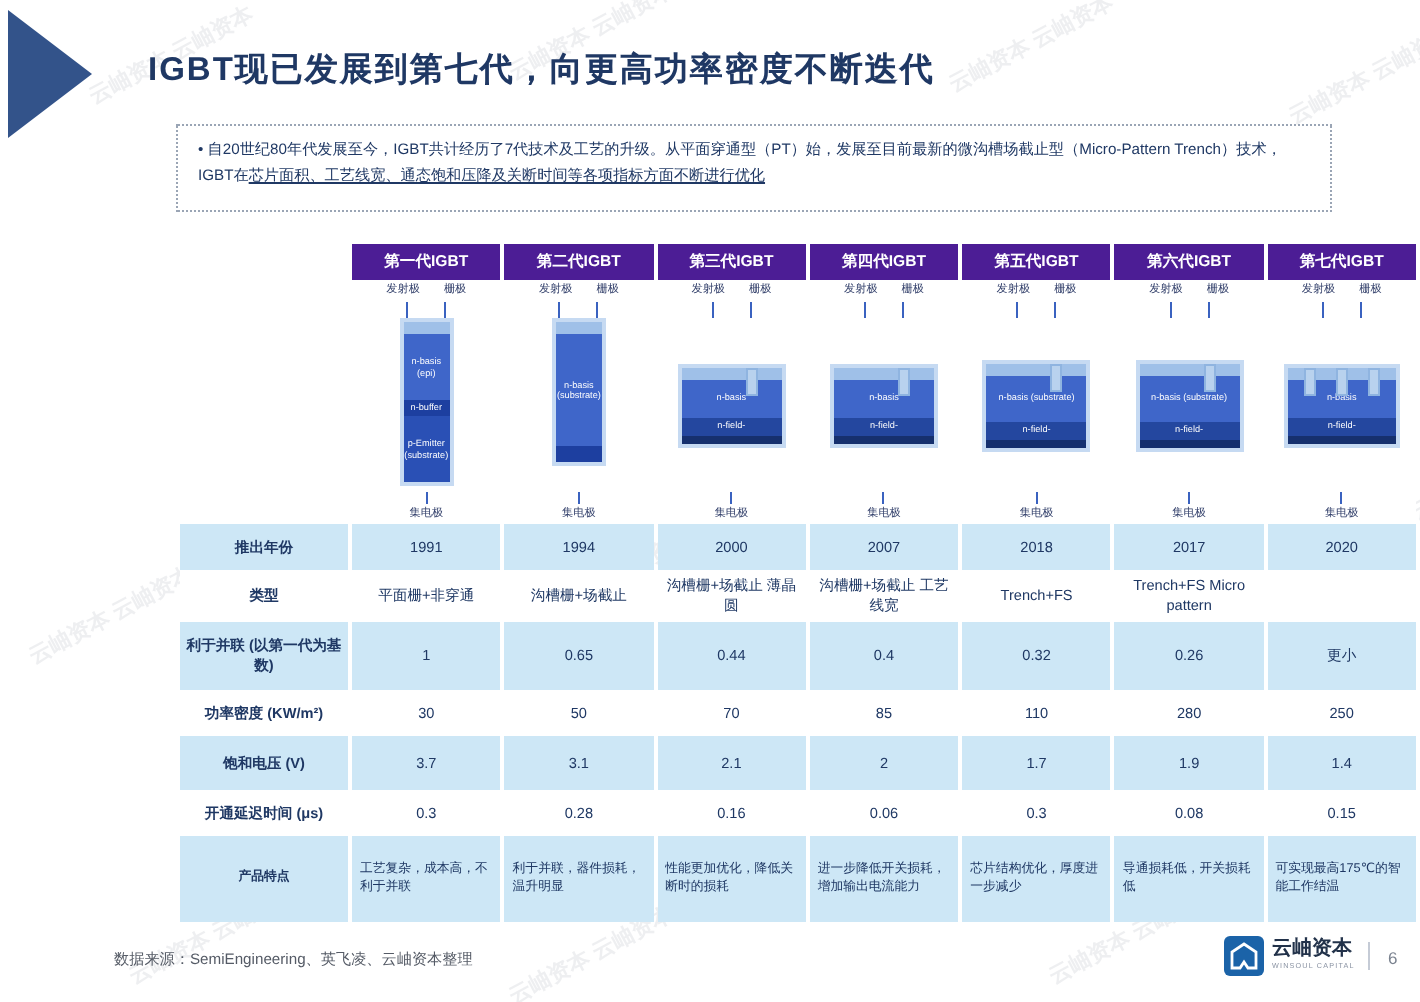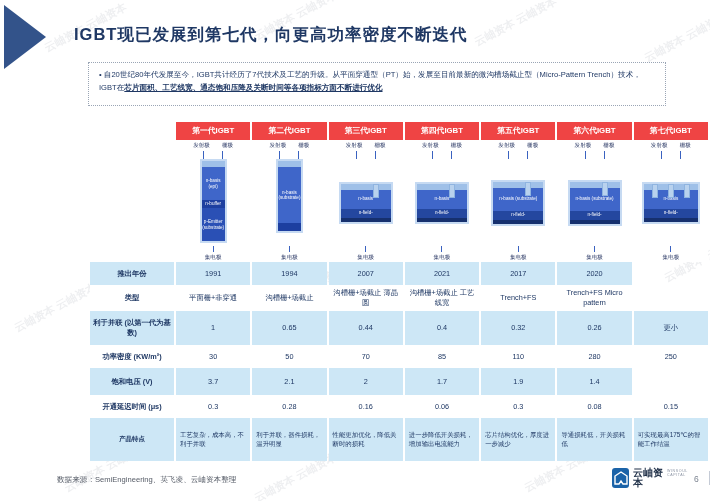--- a/index.html
+++ b/index.html
@@ -20,29 +20,29 @@
 
   .chevron { position:absolute; left:4px; top:5px; width:42px; height:64px;
     background:#33538a; clip-path:polygon(0 0,100% 50%,0 100%); }
 
   .title { position:absolute; left:42px; top:24px; font-size:16.5px; font-weight:bold;
     color:#1f3864; letter-spacing:1px;margin-left:32px; }
 
   .intro { position:absolute; left:88px; top:62px; width:578px; height:44px;
     border:1px dotted #9aa5b5; padding:5px 8px 4px 10px; font-size:7.6px;
     line-height:1.75; color:#1f3864; }
-  .intro .em { font-weight:bold; text-decoration:underline; }
+  .intro .em { font-weight:normal; text-decoration:underline; }
 
   
   .tbl { position:absolute; left:90px; top:122px; width:618px; }
   .trow { display:grid; grid-template-columns:84px repeat(7,1fr); column-gap:2px; }
   .cell { display:flex; align-items:center; justify-content:center; text-align:center;
           font-size:7.3px; line-height:1.35; padding:1px 3px; }
   .hrow .cell { height:18px; }
-  .hcell { background:#ef4444; color:#fff; font-weight:bold; font-size:7.8px; }
+  .hcell { background:#4c1d95; color:#fff; font-weight:bold; font-size:7.8px; }
   .blue .cell { background:#cde7f6; }
   .white .cell { background:#ffffff; }
   .rlabel { font-weight:bold; }
   .h23 .cell{height:23px;} .h26 .cell{height:26px;} .h34 .cell{height:34px;}
   .h27 .cell{height:27px;} .h43 .cell{height:43px;}
   .feat .cell { font-size:6.4px; text-align:left; justify-content:flex-start; padding:2px 4px; }
   .feat .rlabel { text-align:center; justify-content:center; }
 
   
   .drow .cell { height:122px; background:#fff; align-items:stretch; padding:2px 1px 0 1px; }
@@ -72,21 +72,21 @@
   .slot.s1 { right:12px; }
   .g7 .slot.a { left:8px; } .g7 .slot.b { left:24px; } .g7 .slot.c { left:40px; }
   .colabel { font-size:5.6px; color:#33406b; height:10px; display:flex; align-items:flex-end; }
   .coline { width:1px; height:6px; background:#3a62c0; }
 
   
   .src { position:absolute; left:33px; top:475px; font-size:7.6px; color:#555b66;margin-left:24px; }
   .logo { position:absolute; left:612px; top:468px; display:flex; align-items:center; gap:4px; }
   .logo-ico { width:20px; height:20px; background:#1b63a8; border-radius:3px;
               display:flex; align-items:center; justify-content:center; }
-  .logo-txt { display:flex; line-height:1; }
+  .logo-txt { display:flex; flex-direction:column; line-height:1; }
   .logo-zh { font-size:10px; font-weight:bold; color:#22324a; }
   .logo-en { font-size:3.6px; color:#8a93a3; letter-spacing:.6px; margin-top:2px; }
   .logo-div { width:1px; height:14px; background:#c5cbd6; margin-left:3px; }
   .pagenum { position:absolute; left:694px; top:474px; font-size:8.5px; color:#7a828f; }
 </style>
 </head>
 <body>
 
 <span class="wm">云岫资本 云岫资本</span>
 <span class="wm">云岫资本 云岫资本</span>
@@ -288,22 +288,23 @@
         <div class="coline"></div>
         <div class="colabel">集电极</div>
       </div>
     </div>
   </div>
 
   <div class="trow blue h23">
     <div class="cell rlabel">推出年份</div>
     <div class="cell">1991</div>
     <div class="cell">1994</div>
+    <div class="cell">2000</div>
     <div class="cell">2007</div>
-    <div class="cell">2021</div>
+    <div class="cell">2018</div>
     <div class="cell">2017</div>
     <div class="cell">2020</div>
   </div>
 
   <div class="trow white h26">
     <div class="cell rlabel">类型</div>
     <div class="cell">平面栅+非穿通</div>
     <div class="cell">沟槽栅+场截止</div>
     <div class="cell">沟槽栅+场截止 薄晶圆</div>
     <div class="cell">沟槽栅+场截止 工艺线宽</div>
@@ -329,20 +330,21 @@
     <div class="cell">70</div>
     <div class="cell">85</div>
     <div class="cell">110</div>
     <div class="cell">280</div>
     <div class="cell">250</div>
   </div>
 
   <div class="trow blue h27">
     <div class="cell rlabel">饱和电压 (V)</div>
     <div class="cell">3.7</div>
+    <div class="cell">3.1</div>
     <div class="cell">2.1</div>
     <div class="cell">2</div>
     <div class="cell">1.7</div>
     <div class="cell">1.9</div>
     <div class="cell">1.4</div>
   </div>
 
   <div class="trow white h23">
     <div class="cell rlabel">开通延迟时间 (μs)</div>
     <div class="cell">0.3</div>

